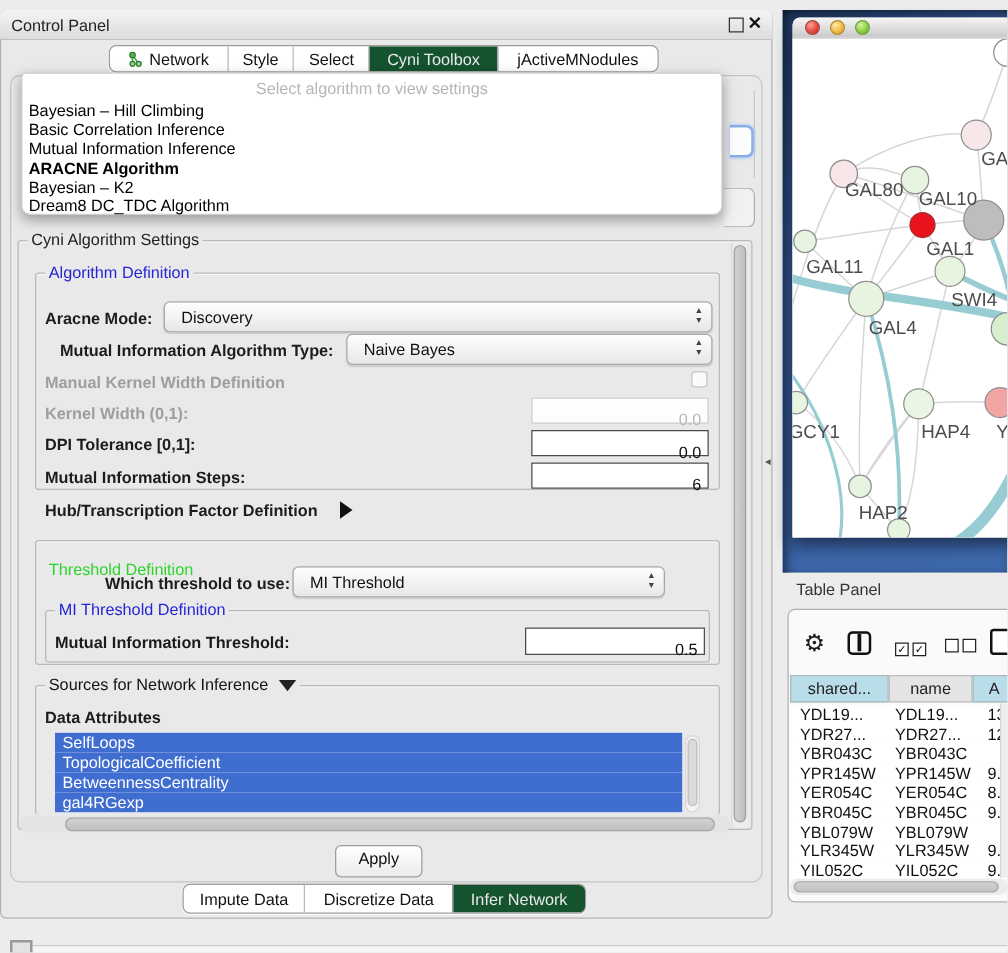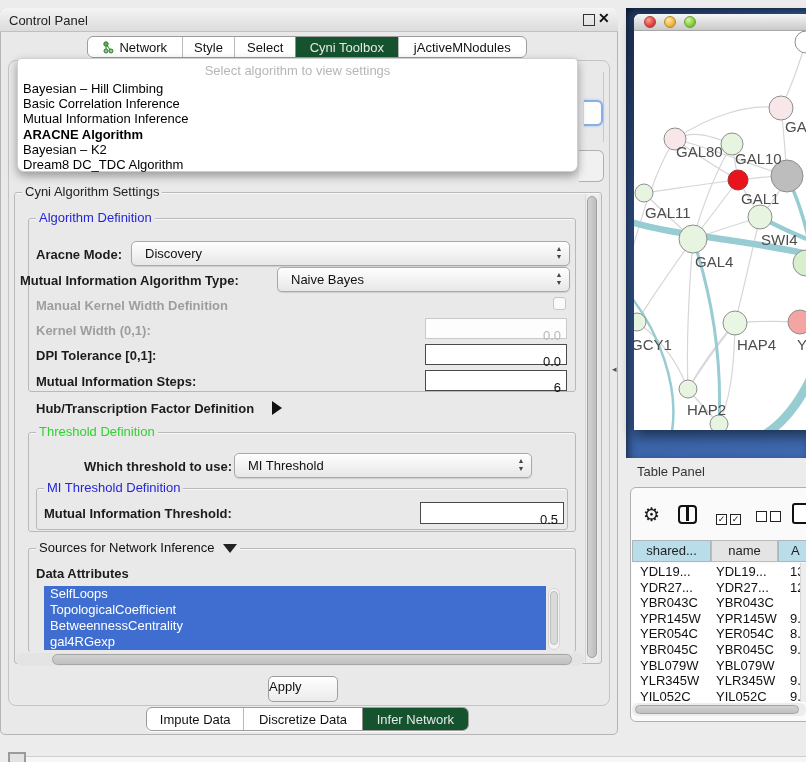--- a/index.html
+++ b/index.html
@@ -78,21 +78,21 @@
 
   
   .vtrack{position:absolute;background:#ededed;border-left:1px solid #d8d8d8;box-sizing:border-box;}
   .vthumb{position:absolute;background:linear-gradient(to right,#d2d2d2,#bdbdbd);border:1px solid #a0a0a0;
           border-radius:6px;box-sizing:border-box;}
   .hthumb{position:absolute;background:linear-gradient(#d2d2d2,#c0c0c0);border:1px solid #a5a5a5;
           border-radius:6px;box-sizing:border-box;}
 
   .apply-btn{position:absolute;left:268px;top:676px;width:70px;height:26px;
              background:linear-gradient(#ffffff,#ebebeb);border:1px solid #9e9e9e;border-radius:5px;
-             box-sizing:border-box;line-height:20px;font-size:13px;color:#111;}
+             box-sizing:border-box;text-align:center;line-height:20px;font-size:13px;color:#111;}
 
   
   .desktop{position:absolute;left:626px;top:8px;width:180px;height:450px;
            background:linear-gradient(135deg,#24406f 0%,#3a62a5 35%,#3e69ae 100%);
            box-shadow:inset 7px 0 9px -4px rgba(0,0,0,.5), inset 0 7px 9px -4px rgba(0,0,0,.5);}
   .net-window{position:absolute;left:634px;top:14px;width:178px;height:416px;background:#fff;
               border-radius:6px 0 0 0;box-shadow:0 6px 14px rgba(0,0,0,.55);}
   .net-titlebar{position:absolute;left:634px;top:14px;width:178px;height:17px;
                 background:linear-gradient(#f6f6f6,#c9c9c9);border-bottom:1px solid #a8a8a8;
                 border-radius:6px 0 0 0;box-sizing:border-box;}
@@ -192,21 +192,21 @@
 
   <div class="gb" style="left:28px;top:218px;width:548px;height:174px;"></div>
   <div class="gb-t t-blue" style="left:36px;top:211px;">Algorithm Definition</div>
 
   <div class="lbl" style="left:36px;top:247px;">Aracne Mode:</div>
   <div class="combo" style="left:131px;top:241px;width:439px;height:25px;">
     <span class="ctxt">Discovery</span>
     <span class="stepper">▲<br>▼</span>
   </div>
 
-  <div class="lbl" style="left:20px;top:273px;">Mutual Information Algorithm Type:</div>
+  <div class="lbl" style="left:48px;top:273px;">Mutual Information Algorithm Type:</div>
   <div class="combo" style="left:277px;top:267px;width:293px;height:25px;">
     <span class="ctxt">Naive Bayes</span>
     <span class="stepper">▲<br>▼</span>
   </div>
 
   <div class="lbl dis" style="left:36px;top:298px;">Manual Kernel Width Definition</div>
   <div class="checkbox" style="left:553px;top:297px;"></div>
 
   <div class="lbl dis" style="left:36px;top:323px;">Kernel Width (0,1):</div>
   <div class="field dis" style="left:425px;top:318px;width:142px;height:21px;">0.0</div>
@@ -214,21 +214,21 @@
   <div class="lbl" style="left:36px;top:348px;">DPI Tolerance [0,1]:</div>
   <div class="field" style="left:425px;top:344px;width:142px;height:21px;">0.0</div>
 
   <div class="lbl" style="left:36px;top:374px;">Mutual Information Steps:</div>
   <div class="field" style="left:425px;top:370px;width:142px;height:21px;">6</div>
 
   <div class="lbl" style="left:36px;top:401px;">Hub/Transcription Factor Definition</div>
   <span class="tri-right" style="position:absolute;left:272px;top:401px;"></span>
 
   <div class="gb" style="left:28px;top:432px;width:548px;height:100px;"></div>
-  <div class="gb-t t-green" style="left:36px;top:425px;">Threshold Definition</div>
+  <div class="gb-t t-green" style="left:36px;top:449px;">Threshold Definition</div>
 
   <div class="lbl" style="left:84px;top:459px;">Which threshold to use:</div>
   <div class="combo" style="left:234px;top:453px;width:298px;height:25px;">
     <span class="ctxt">MI Threshold</span>
     <span class="stepper">▲<br>▼</span>
   </div>
 
   <div class="gb" style="left:36px;top:488px;width:532px;height:42px;"></div>
   <div class="gb-t t-blue" style="left:44px;top:481px;">MI Threshold Definition</div>
   <div class="lbl" style="left:44px;top:506px;">Mutual Information Threshold:</div>

